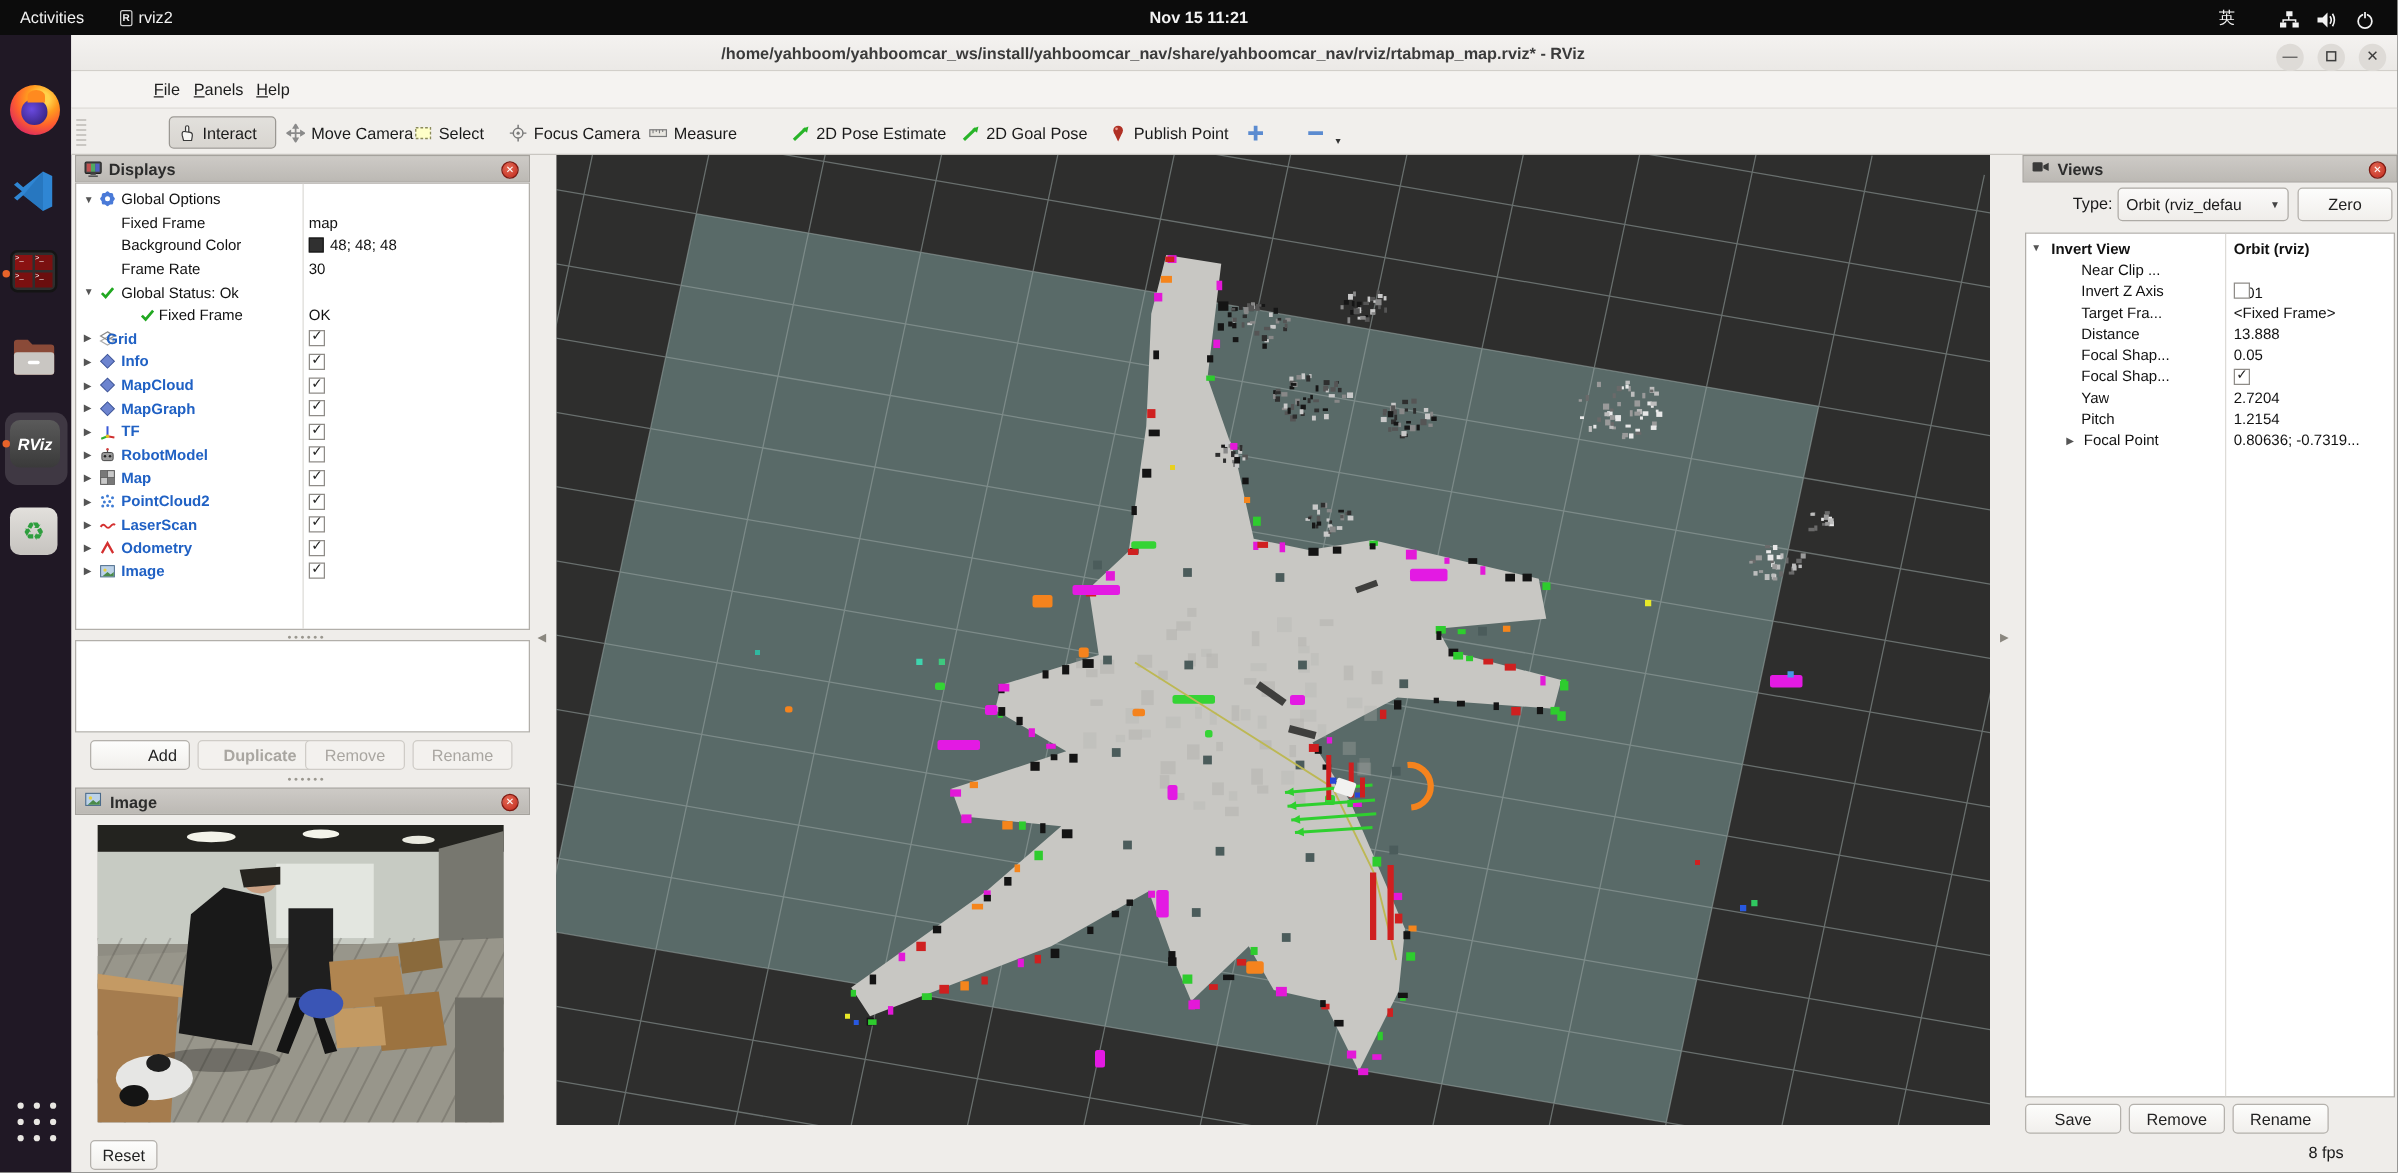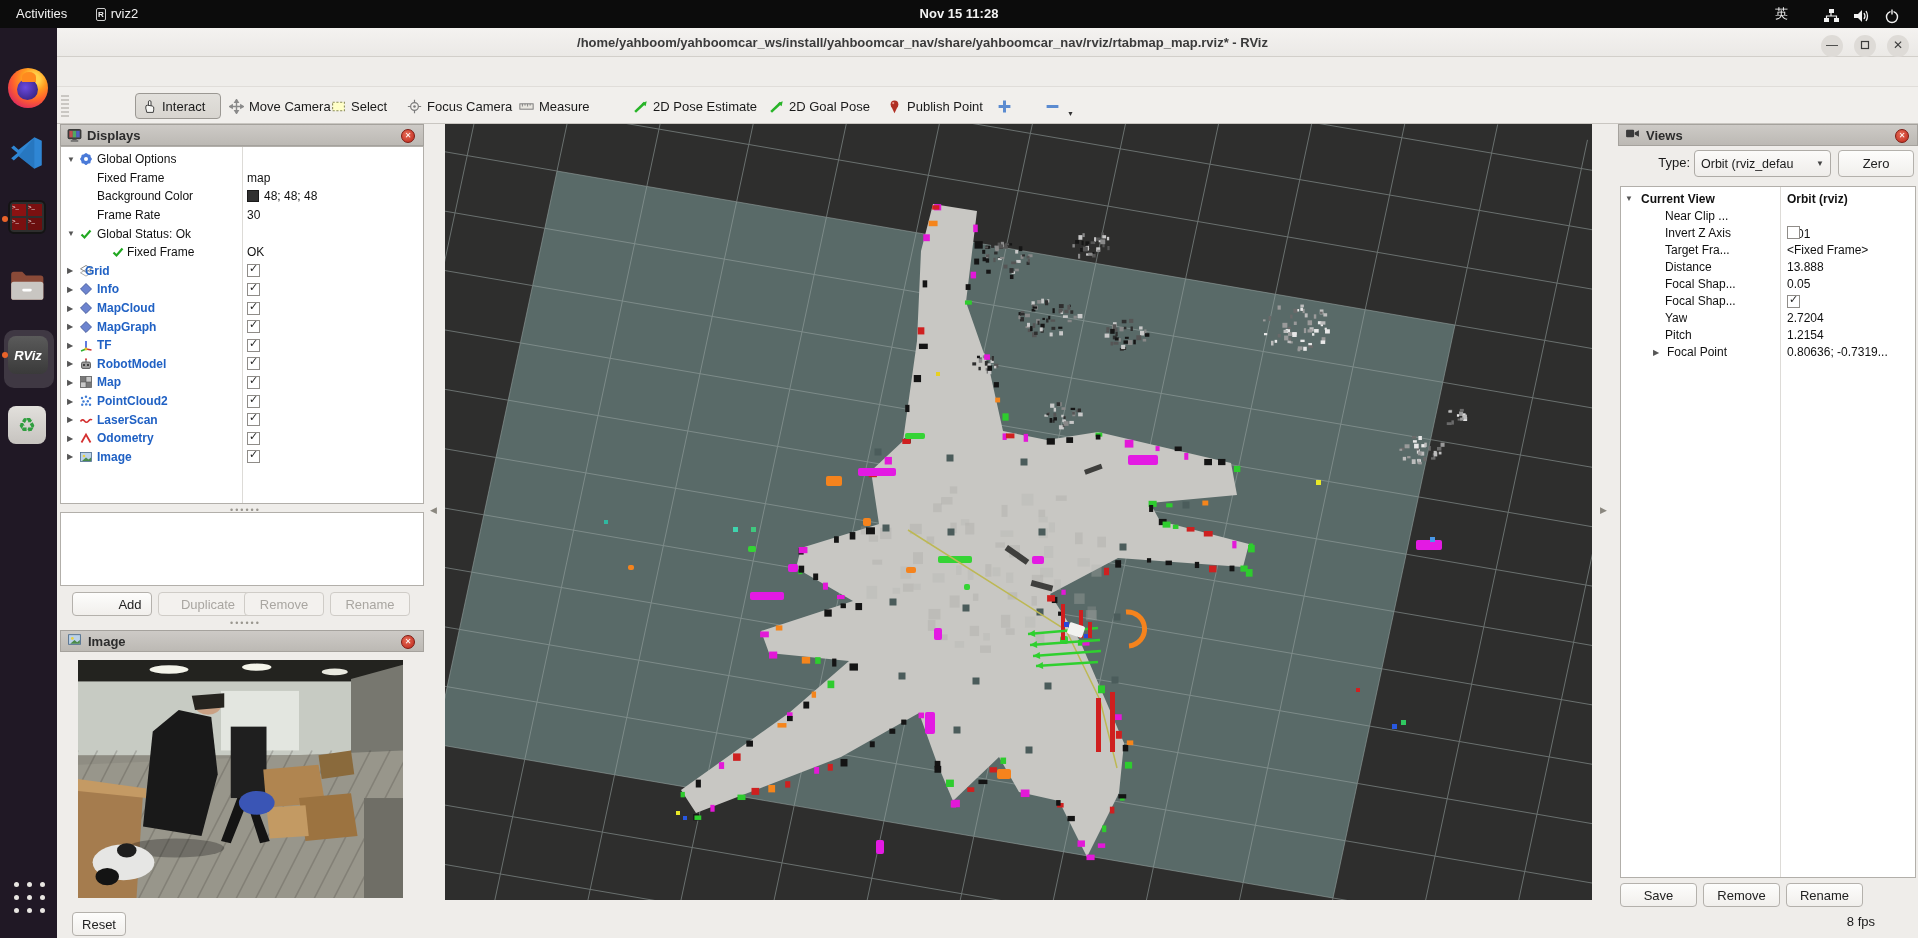--- a/index.html
+++ b/index.html
@@ -52,21 +52,21 @@
 <body>
 
 <div class="screen">
 
   <div class="abs topbar">
     <div class="item" style="left:16px;">Activities</div>
     <div class="item" style="left:96px;display:flex;gap:5px;">
       <span style="font-size:8px;font-weight:bold;border:1px solid #ccc;border-radius:2px;padding:0 1px;height:13px;line-height:12px;align-self:center;">R</span>
       <span>rviz2</span>
     </div>
-    <div class="item" style="left:0;width:1918px;text-align:center;font-weight:bold;">Nov 15 11:28</div>
+    <div class="item" style="left:0;width:1918px;text-align:center;font-weight:bold;">Nov 15 11:21</div>
     <div class="item" style="left:1775px;">英</div>
     <div class="item" style="left:1822px;top:6px;height:16px;">
       <svg width="18" height="16" viewBox="0 0 18 16">
           <g fill="#f2f2f2">
             <rect x="7" y="1" width="5" height="4"></rect>
             <rect x="2" y="10" width="5" height="4"></rect>
             <rect x="12" y="10" width="5" height="4"></rect>
             <path d="M9,5 V8 M4.5,10 V8 H14.5 V10" stroke="#f2f2f2" fill="none" stroke-width="1.2"></path>
           </g>
         </svg>
@@ -148,20 +148,25 @@
     <div class="title-text">/home/yahboom/yahboomcar_ws/install/yahboomcar_nav/share/yahboomcar_nav/rviz/rtabmap_map.rviz* - RViz</div>
   </div>
   <div class="winbtn" style="left:1821px;">—</div>
   <div class="winbtn" style="left:1854px;">
     <svg width="10" height="10" viewBox="0 0 10 10" style="margin-top:5px;">
         <rect x="1.5" y="1.5" width="7" height="7" fill="none" stroke="#3c3c3c" stroke-width="1.2"></rect>
       </svg>
   </div>
   <div class="winbtn" style="left:1887px;">✕</div>
 
+  <div class="abs menubar" id="menubar">
+      <div class="menu-item" style="left: 62px;"><span class="u">F</span>ile</div>
+      <div class="menu-item" style="left: 94px;"><span class="u">P</span>anels</div>
+      <div class="menu-item" style="left: 144px;"><span class="u">H</span>elp</div>
+    </div>
 
   <div class="abs toolbar" id="toolbar">
     <div class="tb-handle"></div>
   <div class="tool active" style="left: 78px; width: 86px;">
         <span style="display: flex;">
           <svg width="15" height="15" viewBox="0 0 14 14">
             <g fill="#f7f7f4" stroke="#3a3a3a" stroke-width="0.9">
               <rect x="6" y="1.5" width="2.4" height="7" rx="1.2"></rect>
               <path d="M3.5,8.5 Q3.2,5.5 5,5.8 L9.5,6.5 Q11.5,7 11,9.5 L10.5,12.5 L4.5,12.5 Z"></path>
             </g>
@@ -454,21 +459,21 @@
             <span class="rowval" style="left: 186px;">
               <span class="cb on"></span>
             </span>
           </div>
         </div>
     </div>
     <div class="split-dots" style="left:170px;top:381px;">••••••</div>
     <div class="white-box" style="left:0;top:388px;width:364px;height:74px;"></div>
     <div id="displays-buttons">
         <div class="btn" style="left: 12px; top: 468px; width: 80px; padding-left: 36px;">Add</div>
-        <div class="btn disabled" style="left: 98px; top: 468px; width: 100px;">Duplicate</div>
+        <div class="btn disabled" style="left: 98px; top: 468px; width: 100px; font-weight: bold;">Duplicate</div>
         <div class="btn disabled" style="left: 184px; top: 468px; width: 80px;">Remove</div>
         <div class="btn disabled" style="left: 270px; top: 468px; width: 80px;">Rename</div>
       </div>
     <div class="split-dots" style="left:170px;top:494px;">••••••</div>
   </div>
 
   <div class="abs" style="left:60px;top:630px;width:364px;height:270px;">
     <div class="panel-header">
       <span style="position:static;" id="image-header-icon"><svg width="15" height="15" viewBox="0 0 14 14">
             <rect x="1.5" y="2.5" width="11" height="9" fill="#bcd2e8" stroke="#4a6a8a" stroke-width="0.8"></rect>
@@ -1148,21 +1153,21 @@
     <div class="combo" style="left:76px;top:26px;width:137px;height:27px;">
       <span style="overflow:hidden;">Orbit (rviz_defau</span>
         <span class="dd">▼</span>
     </div>
     <div class="btn" style="left:220px;top:26px;width:76px;height:27px;">Zero</div>
     <div class="white-box" style="left:2px;top:62px;width:296px;height:692px;">
       <div class="vline" style="left:159px;top:0;height:690px;"></div>
       <div id="views-rows" style="position:absolute;left:0;top:3px;width:294px;">
           <div class="tree-row" style="height: 17.1px;">
             <span class="arrow" style="left: 4px;">▼</span>
-            <span class="rowlabel" style="font-weight: bold; left: 20px; max-width: 142px;">Current View</span>
+            <span class="rowlabel" style="font-weight: bold; left: 20px; max-width: 142px;">Invert View</span>
             <span class="rowval" style="left: 166px;">
               <span style="font-weight: bold;">Orbit (rviz)</span>
             </span>
           </div>
           <div class="tree-row" style="height: 17.1px;">
             <span class="rowlabel" style="left: 44px; max-width: 118px;">Near Clip ...</span>
             <span class="rowval" style="left: 166px; margin-top: 36px;">
               <span>0.01</span>
             </span>
           </div>

